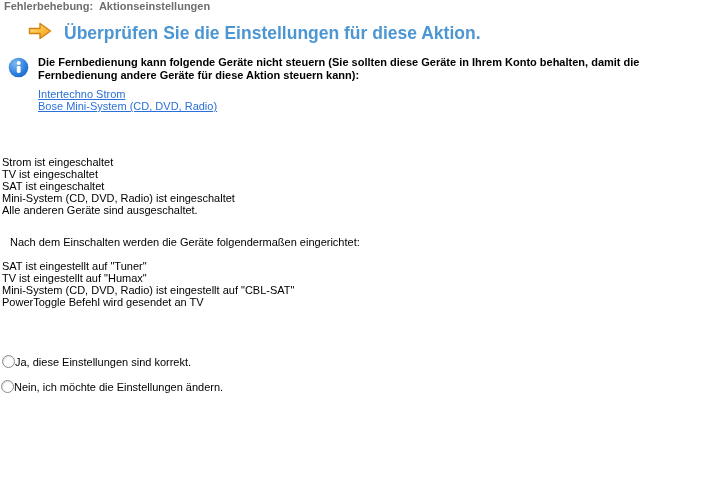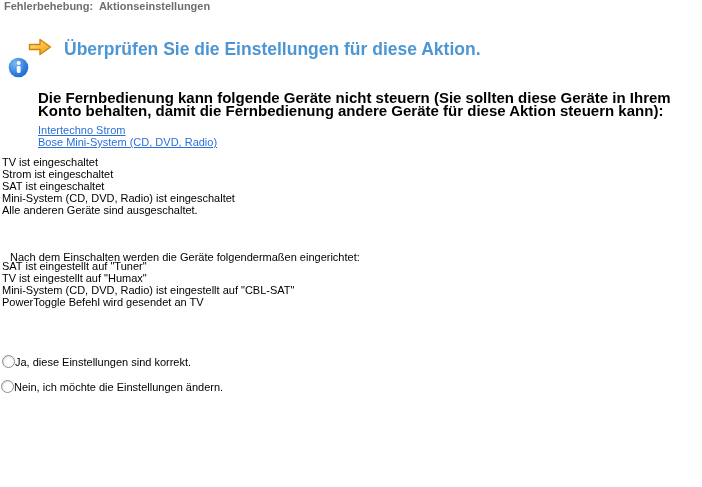--- a/index.html
+++ b/index.html
@@ -18,46 +18,45 @@
   .breadcrumb {
     position: absolute;
     left: 4px; top: 0px;
     font-size: 11px;
     font-weight: bold;
     color: var(--breadcrumb-gray, #6e6e6e);
     white-space: pre;
   }
   .heading-row {
     position: absolute;
-    left: 28px; top: 36px;
+    left: 28px; top: 20px;
     display: flex;
     align-items: center;
     gap: 12px;
   }
   .page-title {
     font-size: 17.5px;
     font-weight: bold;
     color: var(--heading-accent, #4d96d4);
     white-space: nowrap;
   }
   .info-row {
     position: absolute;
     left: 8px; top: 56px;
     display: flex;
     gap: 9px;
     width: 686px;
   }
   .info-icon { flex: 0 0 21px; margin-top: 1px; }
   .info-content { width: 652px; }
   .info-text {
-    font-size: 15px;
+    font-size: 11px;
     font-weight: bold;
     line-height: 12.5px;
     color: #000000;
-    margin-top: 36px;
   }
   .info-links {
     margin-top: 7px;
     display: flex;
     flex-direction: column;
   }
   .device-link {
     font-size: 11px;
     line-height: 12px;
     color: var(--link-blue, #2a70d8);
@@ -157,28 +156,28 @@
       <div class="info-text">Die Fernbedienung kann folgende Geräte nicht steuern (Sie sollten diese Geräte in Ihrem Konto behalten, damit die Fernbedienung andere Geräte für diese Aktion steuern kann):</div>
       <div class="info-links">
         <a class="device-link">Intertechno Strom</a>
         <a class="device-link">Bose Mini-System (CD, DVD, Radio)</a>
       </div>
     </div>
   </div>
 
 
   <div class="plain-list" style="top:156px;">
+    <div>Strom ist eingeschaltet</div>
     <div>TV ist eingeschaltet</div>
-    <div>Strom ist eingeschaltet</div>
     <div>SAT ist eingeschaltet</div>
     <div>Mini-System (CD, DVD, Radio) ist eingeschaltet</div>
     <div>Alle anderen Geräte sind ausgeschaltet.</div>
   </div>
 
-  <div class="para" style="top:251px;">Nach dem Einschalten werden die Geräte folgendermaßen eingerichtet:</div>
+  <div class="para" style="top:236px;">Nach dem Einschalten werden die Geräte folgendermaßen eingerichtet:</div>
 
   <div class="plain-list" style="top:260px;">
     <div>SAT ist eingestellt auf "Tuner"</div>
     <div>TV ist eingestellt auf "Humax"</div>
     <div>Mini-System (CD, DVD, Radio) ist eingestellt auf "CBL-SAT"</div>
     <div>PowerToggle Befehl wird gesendet an TV</div>
   </div>
 
 
   <label class="radio-row row1">

